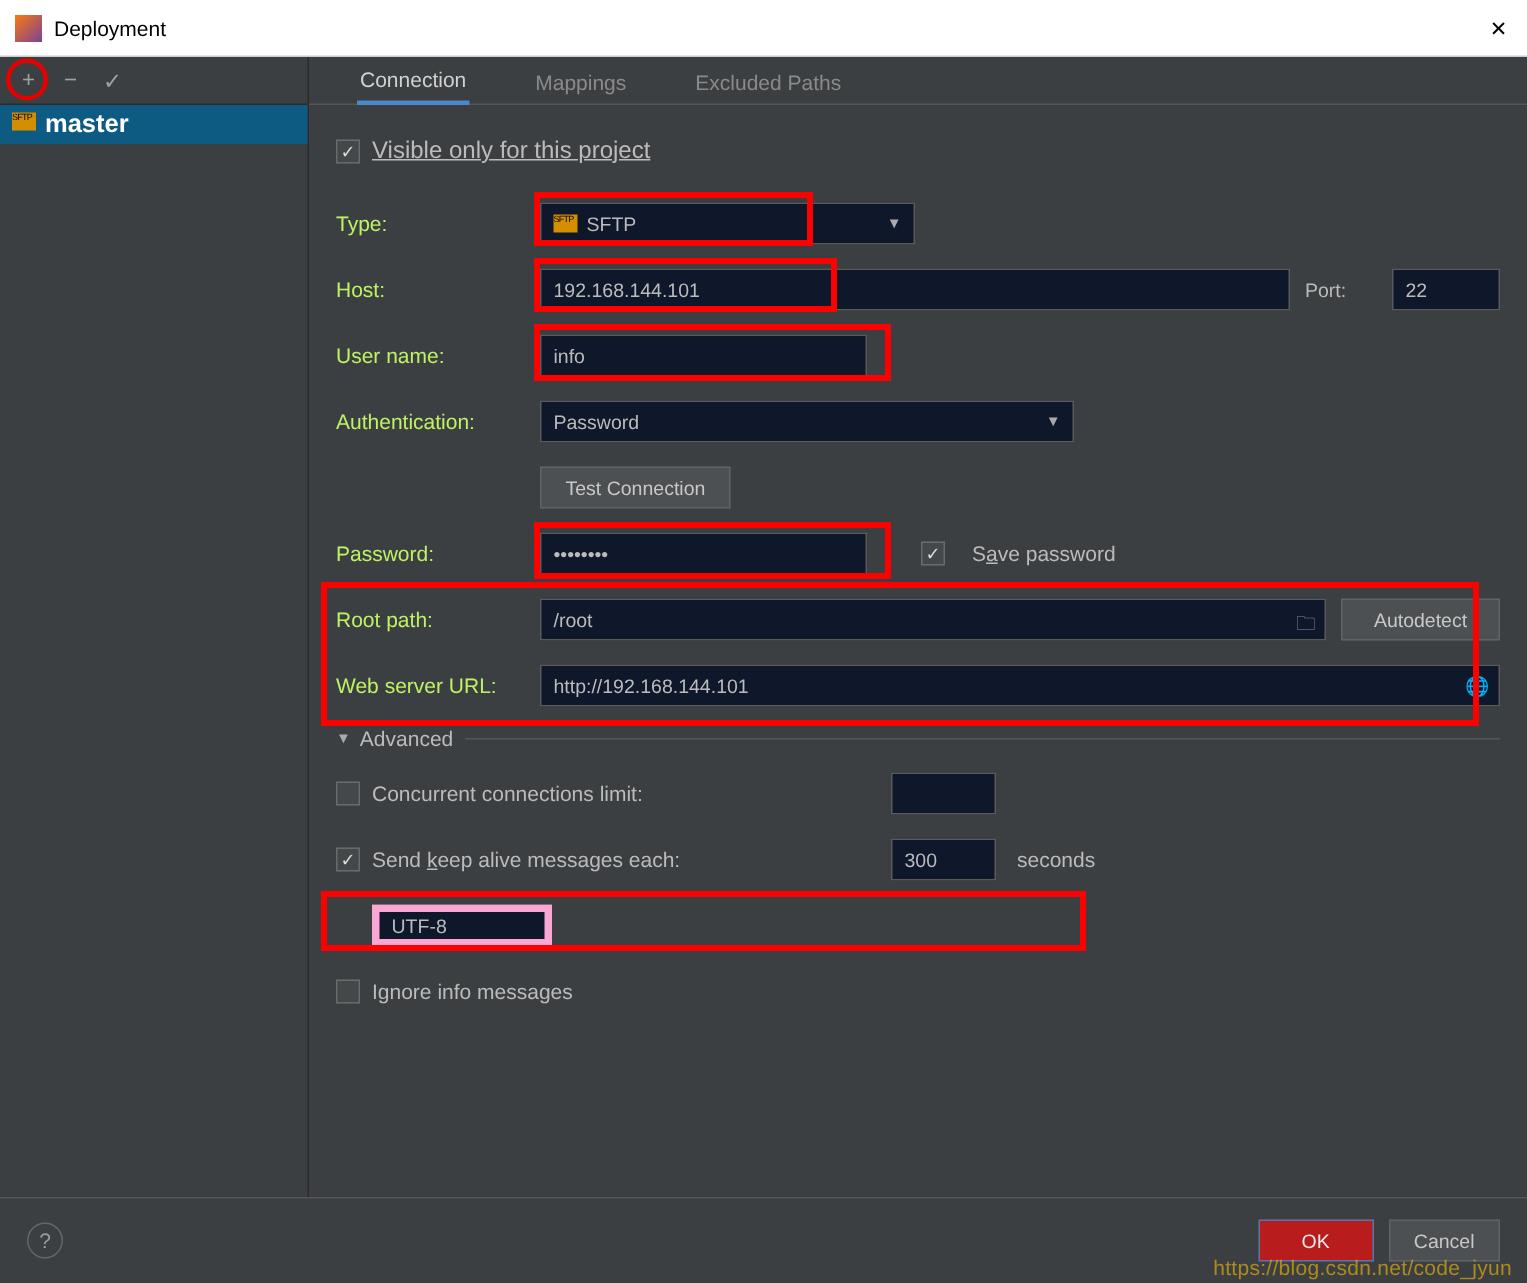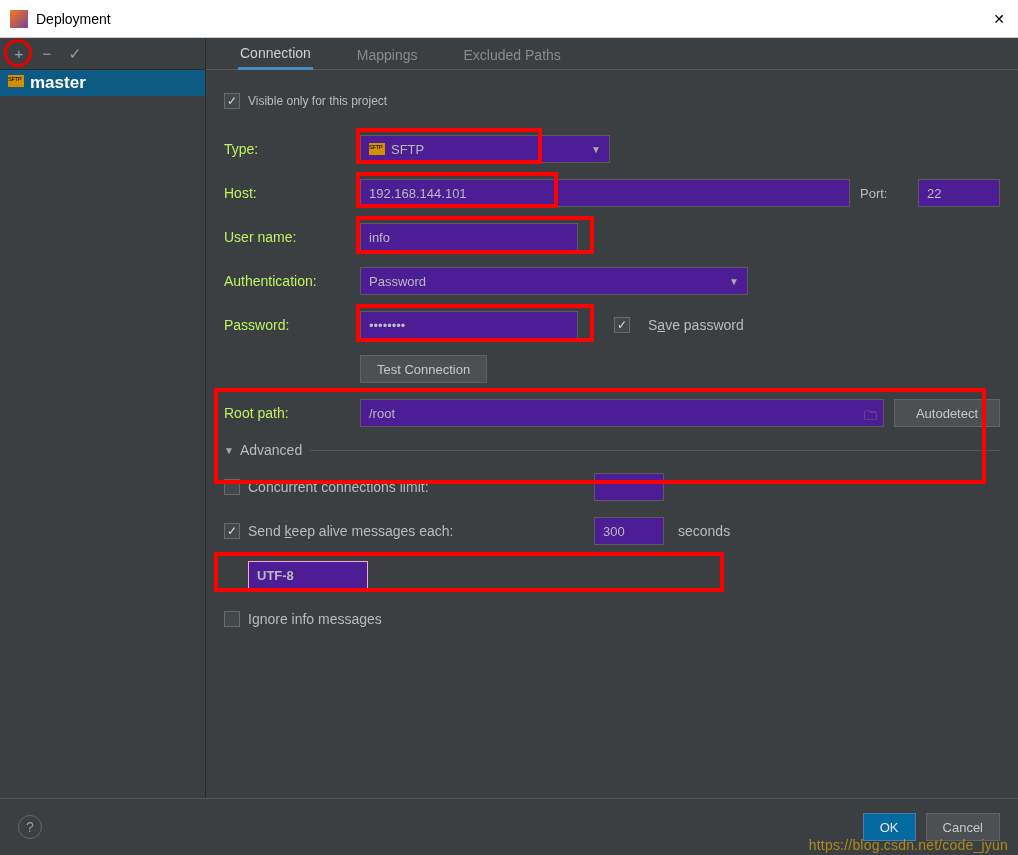--- a/index.html
+++ b/index.html
@@ -133,21 +133,21 @@
     display:inline-flex;
     align-items:center; justify-content:center;
     margin-right:8px;
     color:#dcdcdc;
     font-size:12px;
     cursor:pointer;
   }
   .checkbox.checked::before{ content:"✓"; }
 
   .input, .select {
-    background:#4c1d95;
+    background:#0f172a;
     border:1px solid #5a5a5a;
     height:28px;
     color:#bbbbbb;
     font-size:13px;
     padding:0 8px;
     display:flex;
     align-items:center;
     position:relative;
   }
   .select .chev {
@@ -160,24 +160,24 @@
     border:1px solid #5e6365;
     height:28px;
     padding:0 16px;
     color:#c8c8c8;
     font-size:13px;
     display:inline-flex;
     align-items:center;
     cursor:pointer;
   }
   .btn.primary {
-    background:#0369a1;
+    background:#b91c1c;
     border:1px solid #4a7bb0;
     color:#e8e8e8;
-    padding:0 16px;
+    padding:0 28px;
   }
 
   .red-box {
     border:4px solid #ff0000;
     position:absolute;
     pointer-events:none;
     z-index:5;
   }
 
   .hr {
@@ -283,21 +283,21 @@
     <div class="tabs">
       <div class="tab active">Connection</div>
       <div class="tab">Mappings</div>
       <div class="tab">Excluded Paths</div>
     </div>
 
     <div class="form">
 
       <div class="row" style="margin-bottom:18px;">
         <span class="checkbox checked"></span>
-        <span style="font-size:12px;">Visible only for this project</span>
+        <span style="font-size:16px;text-decoration:underline;">Visible only for this project</span>
       </div>
 
       <div class="row">
         <div class="label-col">Type:</div>
         <div class="controls">
           <div class="select" style="width:250px;">
             <span class="sftp-mini"></span>
             <span>SFTP</span>
             <span class="chev">▼</span>
           </div>
@@ -305,87 +305,96 @@
         <div class="red-box" style="left:132px; top:-6px; width:186px; height:36px;"></div>
       </div>
 
       <div class="row">
         <div class="label-col">Host:</div>
         <div class="controls" style="flex:1;">
           <div class="input" style="flex:1;">
             <span>192.168.144.101</span>
           </div>
           <span style="width:48px; text-align:left;">Port:</span>
-          <div class="input" style="width:82px;">
+          <div class="input" style="width:72px;">
             <span>22</span>
           </div>
         </div>
         <div class="red-box" style="left:132px; top:-6px; width:202px; height:36px;"></div>
       </div>
 
       <div class="row">
         <div class="label-col">User name:</div>
         <div class="controls">
           <div class="input" style="width:218px;">
             <span>info</span>
           </div>
         </div>
         <div class="red-box" style="left:132px; top:-6px; width:238px; height:38px;"></div>
       </div>
 
       <div class="row">
         <div class="label-col">Authentication:</div>
         <div class="controls">
-          <div class="select" style="width:388px;">
+          <div class="select" style="width:356px;">
             <span>Password</span>
             <span class="chev">▼</span>
+          </div>
+        </div>
+      </div>
+
+      <div class="row">
+        <div class="label-col"></div>
+        <div class="controls">
+          <div class="btn">
+            <span>Test Connection</span>
           </div>
         </div>
       </div>
 
       <div class="row">
         <div class="label-col">Password:</div>
         <div class="controls">
           <div class="input" style="width:218px;">
             <span>••••••••</span>
           </div>
           <span style="width:16px;"></span>
           <span class="checkbox checked"></span>
           <span style="font-size:14px;">
             <span>S</span><span class="underline-letter">a</span><span>ve password</span>
           </span>
         </div>
         <div class="red-box" style="left:132px; top:-6px; width:238px; height:38px;"></div>
-      </div>
-
-      <div class="row">
-        <div class="label-col"></div>
-        <div class="controls">
-          <div class="btn">
-            <span>Test Connection</span>
-          </div>
-        </div>
       </div>
 
       <div style="position:relative; margin-top:4px;">
         <div class="red-box" style="left:-10px; top:-10px; width:772px; height:96px;"></div>
 
         <div class="row">
           <div class="label-col">Root path:</div>
           <div class="controls">
             <div class="input" style="flex:1; position:relative;">
               <span>/root</span>
               <span class="folder-icon">🗀</span>
             </div>
             <div class="btn" style="width:106px; justify-content:center;">
               <span>Autodetect</span>
             </div>
           </div>
         </div>
 
+        <div class="row" style="margin-bottom:6px;">
+          <div class="label-col">Web server URL:</div>
+          <div class="controls">
+            <div class="input" style="flex:1; position:relative;">
+              <span>http://192.168.144.101</span>
+              <span class="globe-icon">🌐</span>
+            </div>
+          </div>
+        </div>
       </div>
 
       <div class="adv-header">
         <span class="tri">▼</span>
         <span>Advanced</span>
         <span class="hr"></span>
       </div>
 
       <div class="row">
         <span class="checkbox"></span>
@@ -398,21 +407,21 @@
         <span style="font-size:14px; width:250px;">
           <span>Send </span><span class="underline-letter">k</span><span>eep alive messages each:</span>
         </span>
         <div class="input" style="width:70px; margin-left:96px;">
           <span>300</span>
         </div>
         <span style="margin-left:14px; font-size:14px;">seconds</span>
       </div>
 
       <div class="row" style="position:relative;">
-        <div class="input" style="width:120px; border:1px solid #f9a8d4; margin-left:24px;font-weight:bold;">
+        <div class="input" style="width:120px; border:5px solid #f9a8d4; margin-left:24px;">
           <span>UTF-8</span>
         </div>
         <div class="red-box" style="left:-10px; top:-8px; width:510px; height:40px;"></div>
       </div>
 
       <div class="row">
         <span class="checkbox"></span>
         <span style="font-size:14px;">Ignore info messages</span>
       </div>
 

